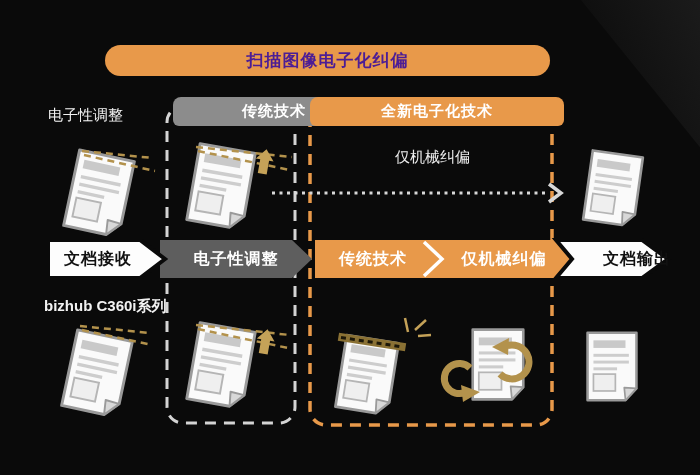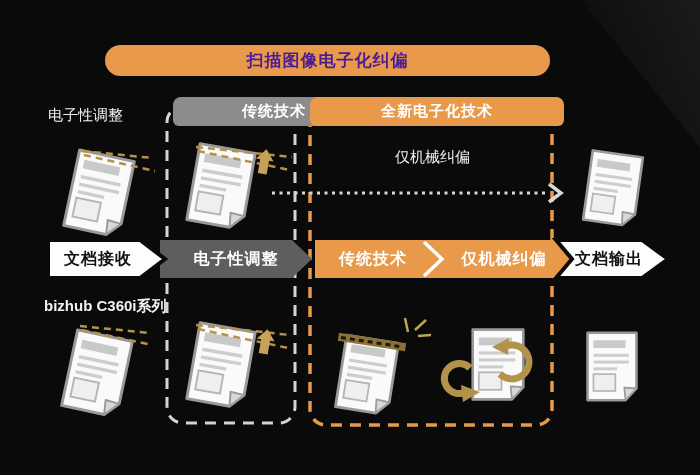--- a/index.html
+++ b/index.html
@@ -42,21 +42,21 @@
     position:absolute;top:240px;height:38px;z-index:6;
     display:flex;align-items:center;justify-content:center;
     font-size:16px;font-weight:bold;letter-spacing:1px;white-space:nowrap;
   }
   .stage-label.dark{color:#111;}
   .stage-label.light{color:#fff;}
   .sl0{left:48px;width:100px;}
   .sl1{left:168px;width:136px;}
   .sl2{left:315px;width:116px;}
   .sl3{left:445px;width:118px;}
-  .sl4{left:558px;width:102px;}
+  .sl4{left:586px;width:102px;}
   
   .f-orange{fill:var(--orange);} .f-gray{fill:var(--gray-stage);} .f-white{fill:#FDFDFD;}
   .s-dashwhite{stroke:var(--dash-white);} .s-orange{stroke:var(--orange);}
   .s-gold{stroke:var(--gold);} .f-gold{fill:var(--gold);} .f-goldlight{fill:var(--gold-light);} .s-goldlight{stroke:var(--gold-light);}
 </style>
 </head>
 <body>
 
 <svg width="0" height="0" style="position:absolute" aria-hidden="true">
   <defs>

